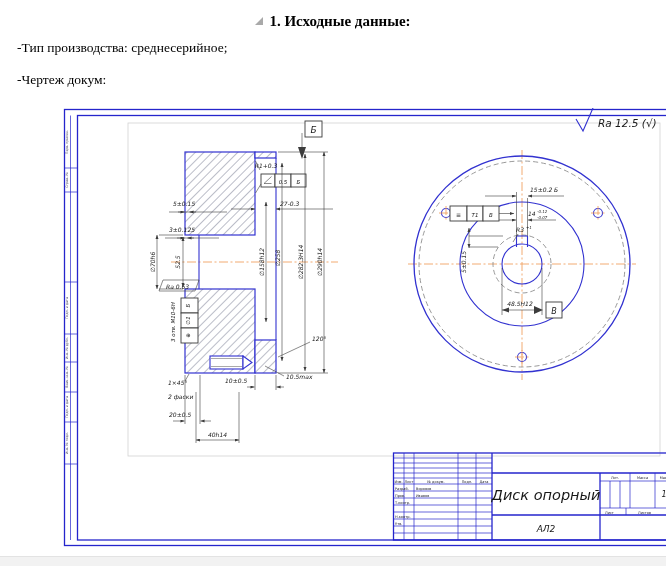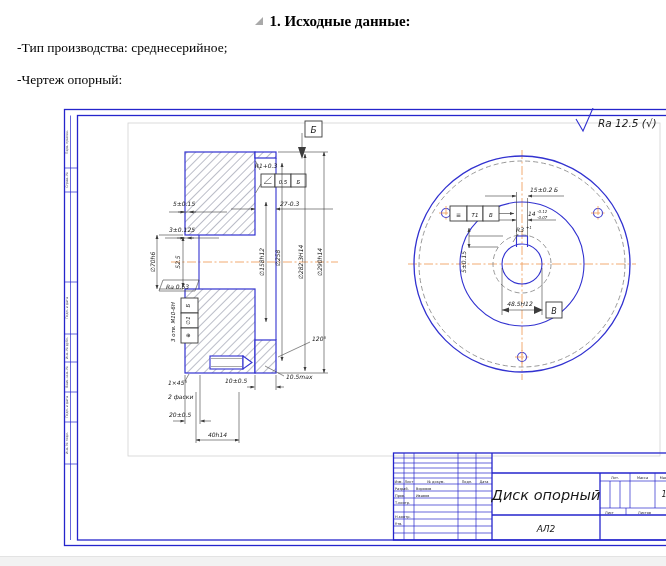--- a/index.html
+++ b/index.html
@@ -35,21 +35,21 @@
 </style>
 </head>
 <body>
 
 <div class="page">
 
   <div class="heading">
     <span class="collapse-tri"></span><span>1. Исходные данные:</span>
   </div>
   <div class="para p1">-Тип производства: среднесерийное;</div>
-  <div class="para p2">-Чертеж опорный:</div>
+  <div class="para p2">-Чертеж докум:</div>
 
   <div class="drawing-wrap">
   <svg width="626" height="440" viewBox="30 108 626 440">
     <defs>
       <pattern id="h1" width="6" height="6" patternUnits="userSpaceOnUse" patternTransform="rotate(45)">
         <rect x="0" y="0" width="6" height="6" fill="#ffffff"></rect>
         <line x1="0" y1="0" x2="0" y2="6" stroke="#565a76" stroke-width="0.8"></line>
       </pattern>
       <marker id="arE" orient="auto" markerWidth="8" markerHeight="6" refX="6.8" refY="2.5">
         <path d="M0,0 L7,2.5 L0,5 Z" fill="#3c3c3c"></path>

